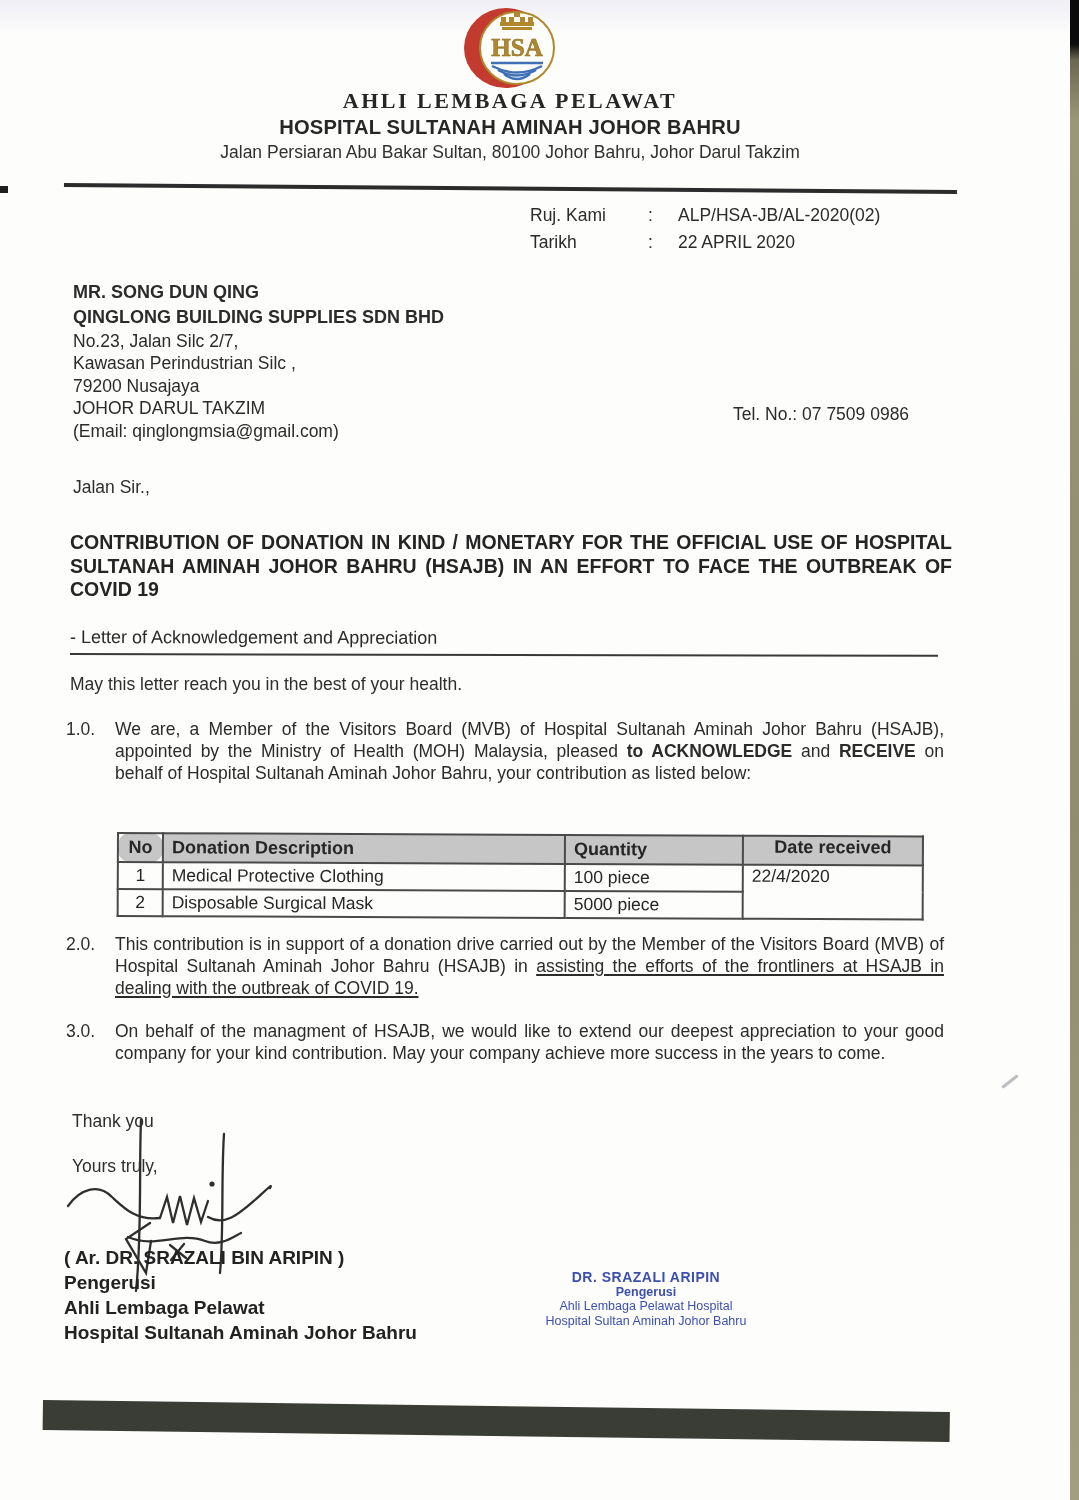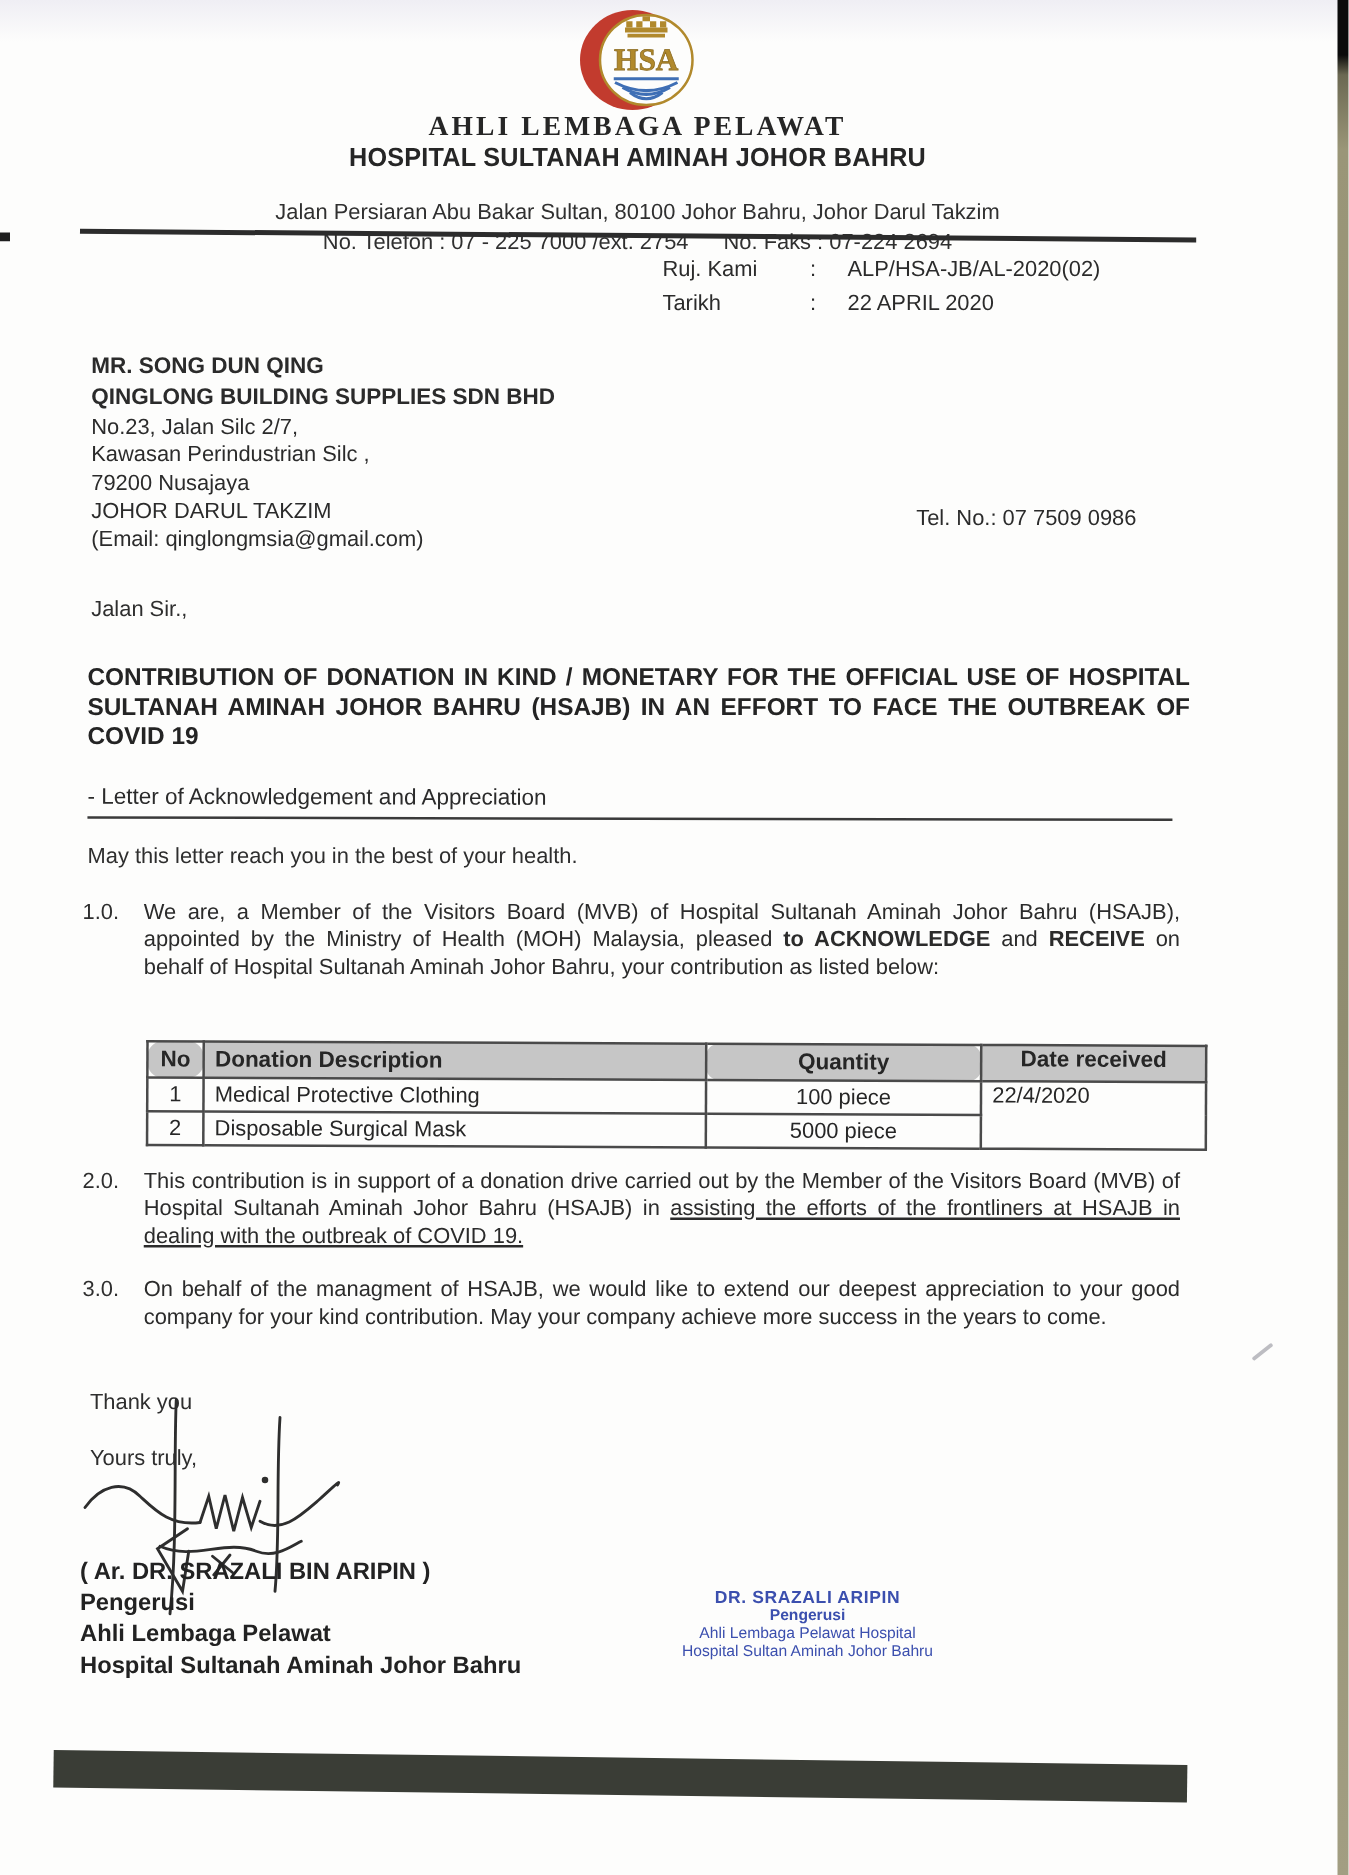--- a/index.html
+++ b/index.html
@@ -26,21 +26,21 @@
     position:absolute; left:43px; top:1400px; width:907px; height:30px;
     background:#3a3d36; transform:rotate(0.76deg); transform-origin:left top;
   }
   
   .logo{ position:absolute; left:462px; top:6px; width:96px; height:84px; }
   .org-block{ position:absolute; left:70px; top:88px; width:880px; text-align:center; }
   .org-name{ font-family:"Liberation Serif", serif; font-weight:bold; font-size:22px;
     letter-spacing:2.5px; color:#262626; }
   .hospital-name{ font-weight:bold; font-size:21px; letter-spacing:0.2px; margin-top:1px;
     transform:scaleX(0.96); color:#262626; }
-  .addr-line{ font-size:17.5px; margin-top:20px; color:#303030; }
+  .addr-line{ font-size:17.5px; margin-top:3px; color:#303030; }
   .phone-line{ font-size:17.5px; margin-top:3px; color:#303030; }
   .phone-line .gap{ display:inline-block; width:28px; }
   .head-rule{ position:absolute; left:64px; top:183px; width:893px; height:4px;
     background:#2c2c2c; transform:rotate(0.45deg); transform-origin:left top; }
   
   .ref-block{ position:absolute; left:530px; top:202px; font-size:17.5px; color:#2b2b2b; }
   .ref-row{ display:flex; line-height:27px; }
   .ref-label{ width:118px; }
   .ref-colon{ width:30px; }
   
@@ -63,21 +63,21 @@
   .bold{ font-weight:bold; }
   .uline{ text-decoration:underline; text-decoration-thickness:2px; text-underline-offset:2px; }
   
   .donation-table{ position:absolute; left:117px; top:832px; border-collapse:collapse;
     transform:rotate(0.25deg); transform-origin:left top; font-size:17.5px; color:#262626; }
   .donation-table th, .donation-table td{ border:2px solid #4a4a4a; padding:0 8px; }
   .donation-table th{ background:#c6c6c6; font-size:18px; height:29px; }
   .donation-table td{ height:27px; }
   .col-no{ width:45px; text-align:center;border-radius:12px; }
   .col-desc{ width:402px; text-align:left; }
-  .col-qty{ width:220px; text-align:center;border-radius:10px; }
+  .col-qty{ width:178px; text-align:left; }
   .col-date{ width:180px; vertical-align:top; padding-top:3px; }
   
   .thanks{ position:absolute; left:72px; top:1111px; font-size:17.5px;text-align:right; }
   .yours{ position:absolute; left:72px; top:1156px; font-size:17.5px; }
   .sig-svg{ position:absolute; left:40px; top:1105px; }
   .sign-block{ position:absolute; left:64px; top:1245px; font-weight:bold; font-size:19px;
     line-height:25px; color:#222; }
   .stamp{ position:absolute; left:528px; top:1270px; width:236px; text-align:center;
     line-height:14.5px; }
   .stamp .s1{ font-weight:bold; font-size:14px; letter-spacing:0.5px; }
@@ -116,23 +116,20 @@
         <path d="M 36 64 Q 55 75 74 64"></path>
         <path d="M 42 68 Q 55 78 68 68"></path>
       </g>
     </svg>
   </div>
 
   <div class="org-block">
     <div class="org-name">AHLI LEMBAGA PELAWAT</div>
     <div class="hospital-name">HOSPITAL SULTANAH AMINAH JOHOR BAHRU</div>
     <div class="addr-line">Jalan Persiaran Abu Bakar Sultan, 80100 Johor Bahru, Johor Darul Takzim</div>
-    <div class="phone-line">
-      <span>No. Telefon : 07 - 225 7000 /ext. 2754</span><span class="gap"></span><span>No. Faks : 07-224 2694</span>
-    </div>
   </div>
   <div class="head-rule"></div>
 
   <div class="ref-block">
     <div class="ref-row">
       <span class="ref-label">Ruj. Kami</span>
       <span class="ref-colon">:</span>
       <span>ALP/HSA-JB/AL-2020(02)</span>
     </div>
     <div class="ref-row">

